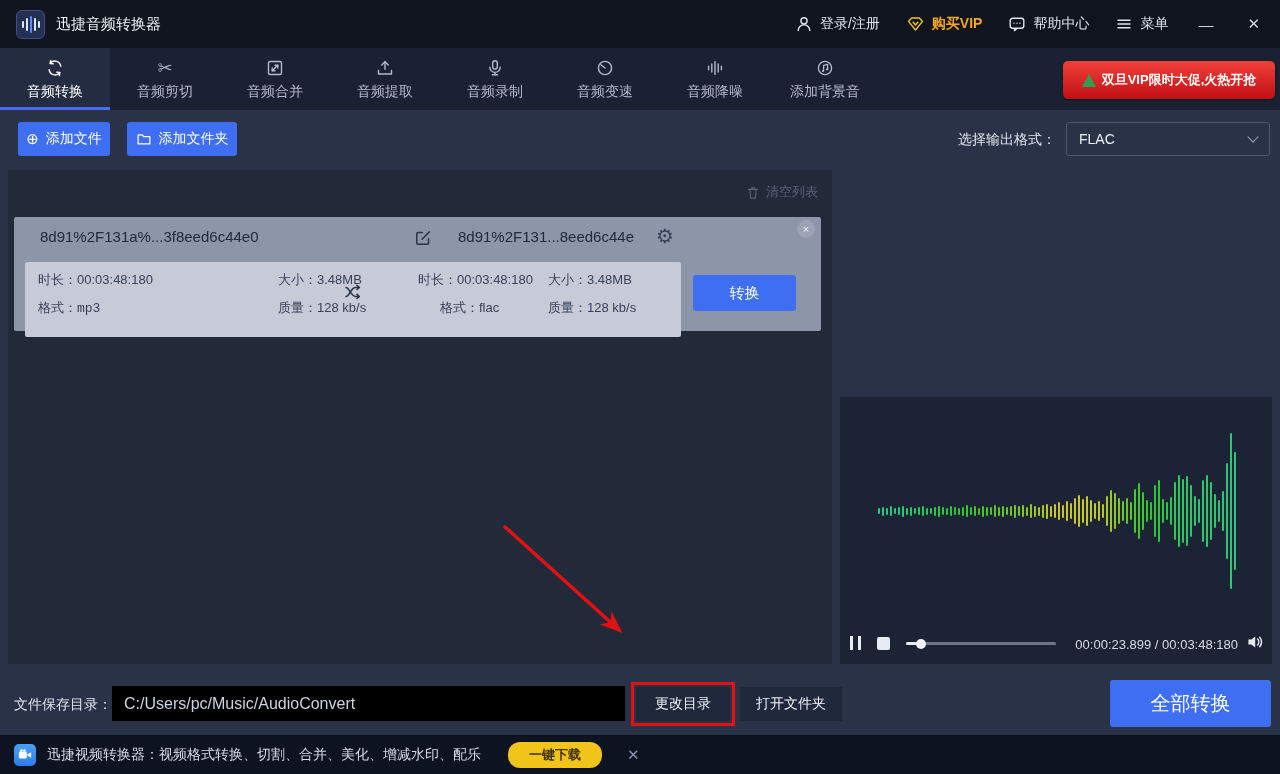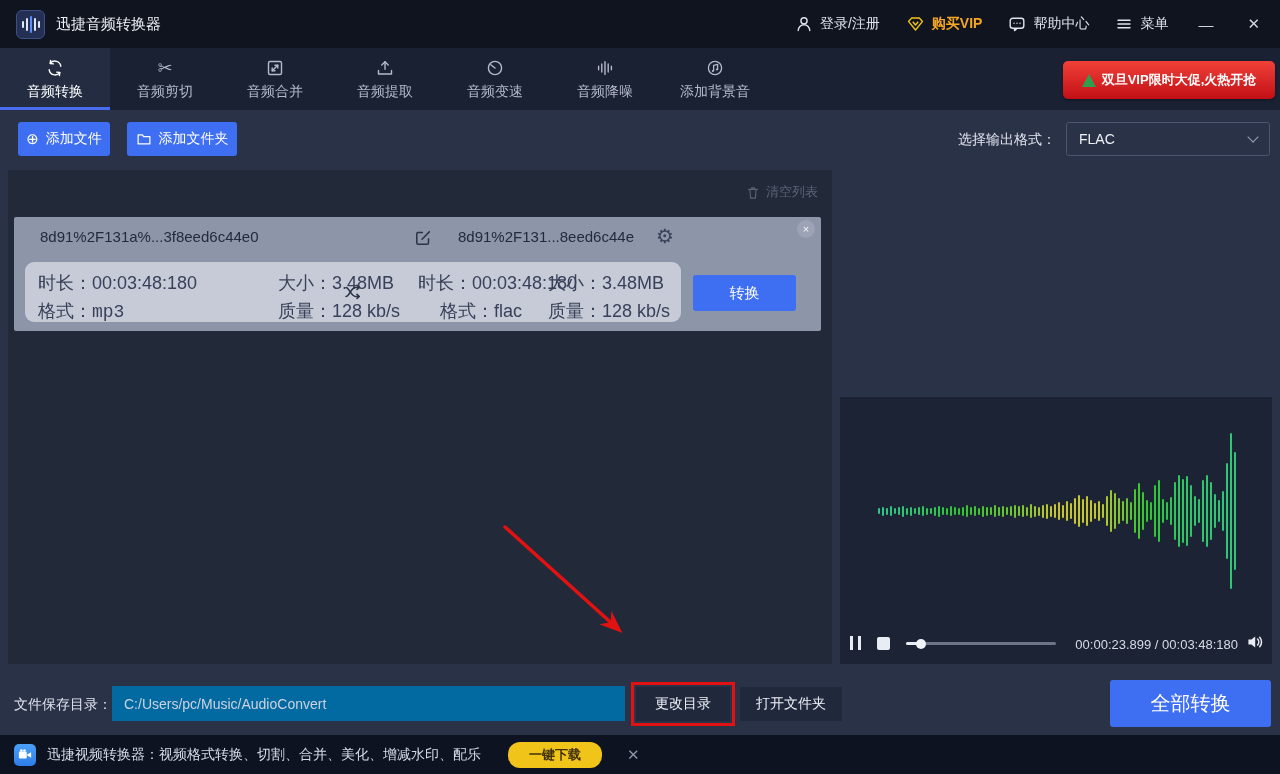--- a/index.html
+++ b/index.html
@@ -49,22 +49,22 @@
   .ch-panel{position:absolute;left:840px;top:170px;width:432px;height:223px;background:#262e41;}
   .wv-panel{position:absolute;left:840px;top:397px;width:432px;height:267px;background:#1c2335;}
 
   .clear{position:absolute;top:13px;right:14px;display:flex;align-items:center;gap:6px;color:#596375;font-size:13px;}
 
   
   .card{position:absolute;left:6px;top:47px;width:807px;height:114px;background:#8d95a9;border-radius:2px;}
   .fname{position:absolute;font-size:15px;color:#222a3c;white-space:nowrap;}
   .card-close{position:absolute;left:783px;top:3px;width:18px;height:18px;border-radius:50%;background:#9ba3b4;
               color:#f2f4f8;font-size:11px;display:flex;align-items:center;justify-content:center;}
-  .details{position:absolute;left:11px;top:45px;width:656px;height:60px;background:#c6cbd7;border-radius:9px;
-           font-size:18px;color:#39415a;}
+  .details{position:absolute;left:11px;top:45px;width:656px;height:75px;background:#c6cbd7;border-radius:2px;
+           font-size:13px;color:#39415a;}
   .cell{position:absolute;white-space:nowrap;}
   .convert-btn{position:absolute;left:679px;top:58px;width:103px;height:36px;font-size:15px;}
   .gear{font-family:"DejaVu Sans",sans-serif;font-size:20px;color:#39415a;line-height:20px;}
 
   
   .ch-title{position:absolute;left:16px;top:18px;font-size:14px;color:#e6e9f0;}
   .radio-row{position:absolute;left:16px;display:flex;align-items:center;gap:9px;font-size:14px;color:#dfe3ec;}
   .radio{width:14px;height:14px;border-radius:50%;border:1.5px solid #8b93a6;box-sizing:border-box;position:relative;flex:none;}
   .radio.sel{border-color:#eef1f7;}
   .radio.sel::after{content:"";position:absolute;left:2.5px;top:2.5px;right:2.5px;bottom:2.5px;background:#eef1f7;border-radius:50%;}
@@ -75,22 +75,22 @@
   .pause{position:absolute;left:10px;top:239px;display:flex;gap:5px;}
   .pause i{display:block;width:3px;height:14px;background:#e8ecf4;}
   .stop{position:absolute;left:37px;top:240px;width:13px;height:13px;background:#e8ecf4;border-radius:2px;}
   .slider{position:absolute;left:66px;top:245px;width:150px;height:3px;background:#6c7488;border-radius:2px;}
   .slider .fill{position:absolute;left:0;top:0;bottom:0;background:#e8ecf4;border-radius:2px;}
   .slider .thumb{position:absolute;top:-3.5px;width:10px;height:10px;border-radius:50%;background:#f0f2f5;margin-left:-5px;}
   .ptime{position:absolute;right:34px;top:240px;font-size:13px;color:#d7dbe6;white-space:nowrap;}
 
   
   .save-label{position:absolute;left:14px;top:696px;font-size:14px;color:#dfe3ec;}
-  .save-input{position:absolute;left:112px;top:686px;width:513px;height:35px;background:#0369a1;border:none;outline:none;
-              color:#ccd2e0;font-size:14px;padding:0 12px;box-sizing:border-box;font-family:inherit;}
+  .save-input{position:absolute;left:112px;top:686px;width:513px;height:35px;background:#000000;border:none;outline:none;
+              color:#ccd2e0;font-size:16px;padding:0 12px;box-sizing:border-box;font-family:inherit;}
   .dark-btn{background:#20283c;color:#eef1f7;font-size:14px;display:flex;align-items:center;justify-content:center;}
   .chg{position:absolute;left:636px;top:687px;width:94px;height:34px;}
   .open{position:absolute;left:740px;top:687px;width:102px;height:34px;}
   .red-box{position:absolute;left:631px;top:682px;width:104px;height:44px;border:3px solid #e01212;box-sizing:border-box;
            z-index:22;pointer-events:none;}
   .all-btn{position:absolute;left:1110px;top:680px;width:161px;height:47px;font-size:20px;}
 
   
   .banner{position:absolute;left:0;bottom:0;width:100%;height:39px;background:#0e1322;display:flex;align-items:center;
           padding:10px 14px;box-sizing:border-box;gap:11px;}
@@ -185,20 +185,31 @@
     </div>
     <div class="tab">
       <span class="ticon">
           <svg width="20" height="20" viewBox="0 0 20 20" fill="none" stroke="currentColor" stroke-width="1.4" stroke-linecap="round" stroke-linejoin="round">
             <path d="M3.5 12.5V16h13v-3.5"></path>
             <path d="M10 3.8v7.4"></path>
             <path d="M6.8 6.9 10 3.7l3.2 3.2"></path>
           </svg>
         </span>
       <span>音频提取</span>
+    </div>
+    <div class="tab">
+      <span class="ticon">
+          <svg width="20" height="20" viewBox="0 0 20 20" fill="none" stroke="currentColor" stroke-width="1.4" stroke-linecap="round">
+            <rect x="7.7" y="2.8" width="4.6" height="8.2" rx="2.3"></rect>
+            <path d="M4.8 9.2a5.2 5.2 0 0 0 10.4 0"></path>
+            <path d="M10 14.4v2.4"></path>
+            <path d="M7.4 16.8h5.2"></path>
+          </svg>
+        </span>
+      <span>音频录制</span>
     </div>
     <div class="tab">
       <span class="ticon">
           <svg width="20" height="20" viewBox="0 0 20 20" fill="none" stroke="currentColor" stroke-width="1.4" stroke-linecap="round">
             <circle cx="10" cy="10" r="6.6"></circle>
             <path d="M10 10 5.8 6.8"></path>
           </svg>
         </span>
       <span>音频变速</span>
     </div>

